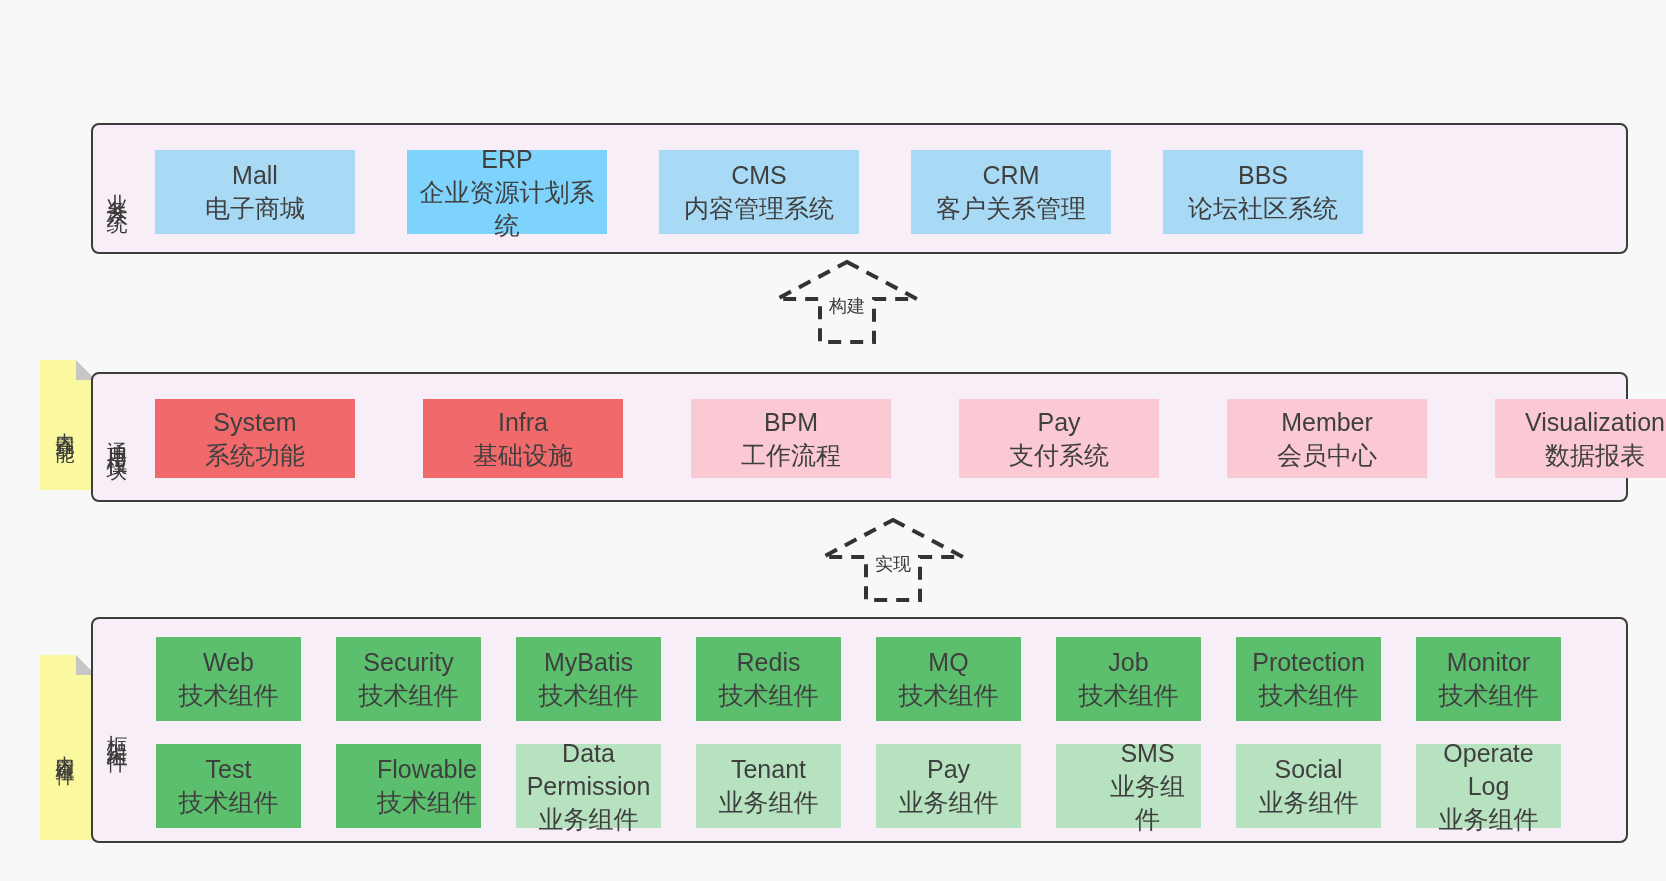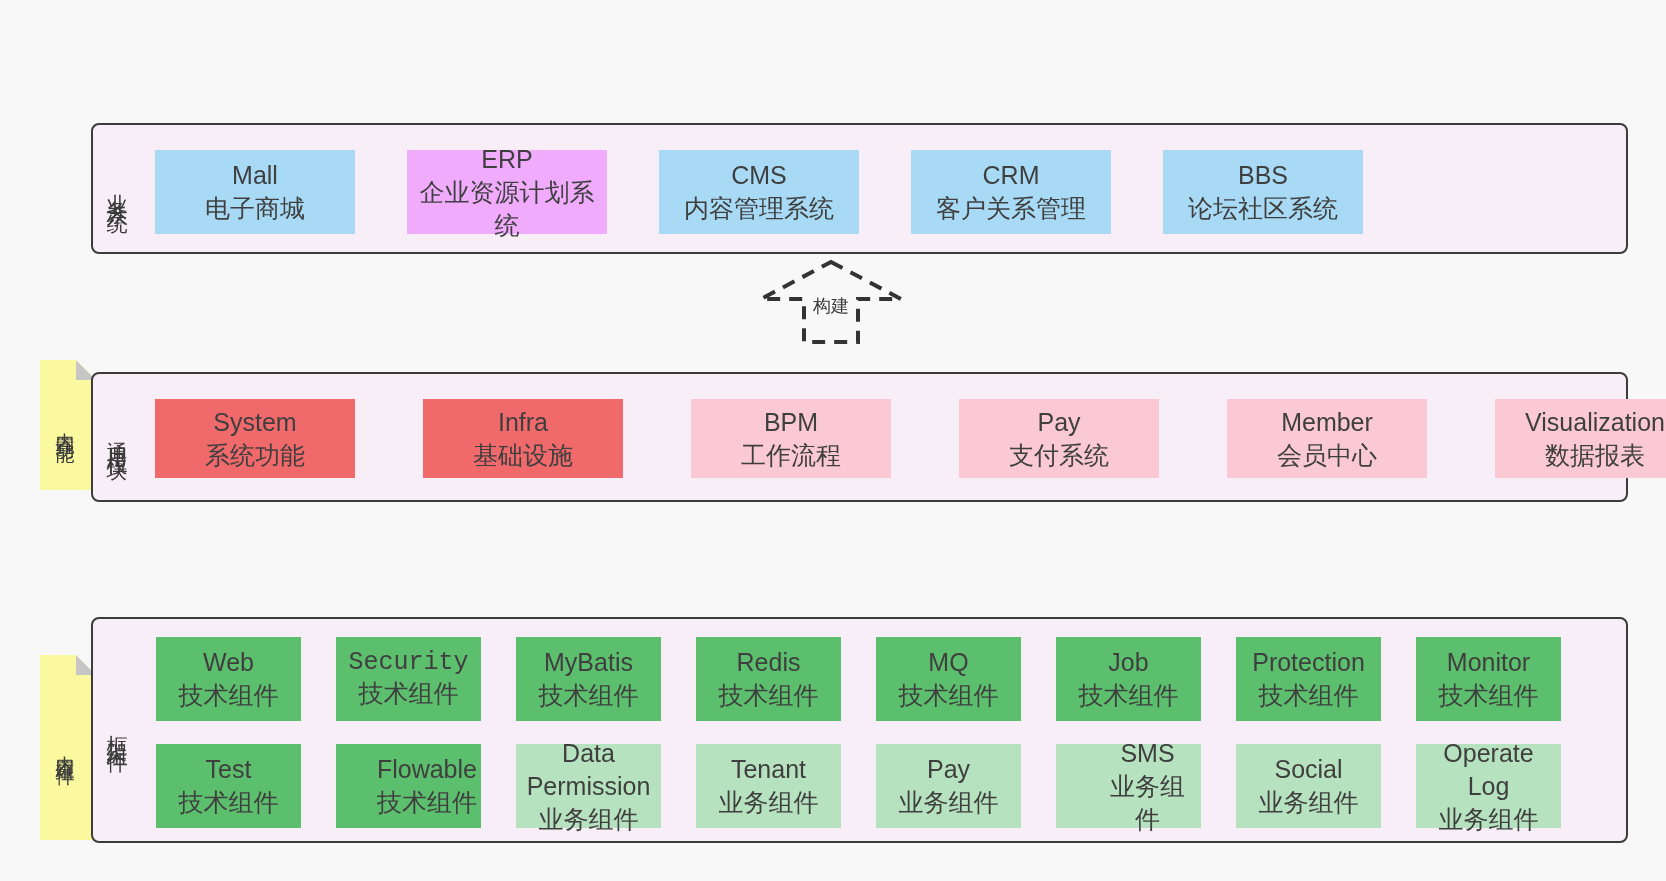--- a/index.html
+++ b/index.html
@@ -89,21 +89,21 @@
     font-size:19px;
     letter-spacing:4px;
     color:#3a3a3a;
   }
 
   
   .arrow{
     position:absolute;
     width:150px;height:88px;
   }
-  .arrow-1{left:756px;top:258px;}
+  .arrow-1{left:772px;top:258px;}
   .arrow-2{left:818px;top:516px;}
   .arrow svg{position:absolute;inset:0;width:100%;height:100%;}
   .arrow path{
     fill:none;
     stroke:#333;
     stroke-width:4;
     stroke-dasharray:13 9;
   }
   .arrow-label{
     position:absolute;
@@ -130,21 +130,21 @@
     <span class="tag-text">内置组件</span>
   </div>
 
   <section class="layer layer-1">
     <div class="v-label">业务系统</div>
     <div class="row row-l1">
         <div class="box" style="background: rgb(168, 218, 245);">
           <div class="box-name">Mall</div>
           <div class="box-desc">电子商城</div>
         </div>
-        <div class="box" style="background: #f0abfc; align-items: center;">
+        <div class="box" style="background: #7dd3fc; align-items: center;">
           <div class="box-name">ERP</div>
           <div class="box-desc">企业资源计划系统</div>
         </div>
         <div class="box" style="background: rgb(168, 218, 245);">
           <div class="box-name">CMS</div>
           <div class="box-desc">内容管理系统</div>
         </div>
         <div class="box" style="background: rgb(168, 218, 245);">
           <div class="box-name">CRM</div>
           <div class="box-desc">客户关系管理</div>
@@ -186,29 +186,35 @@
           <div class="box-name">Member</div>
           <div class="box-desc">会员中心</div>
         </div>
         <div class="box" style="background: rgb(250, 201, 211);">
           <div class="box-name">Visualization</div>
           <div class="box-desc">数据报表</div>
         </div>
       </div>
   </section>
 
+  <div class="arrow arrow-2">
+    <svg viewBox="0 0 150 88">
+      <path d="M75 4 L145 41 L102 41 L102 84 L48 84 L48 41 L5 41 Z"></path>
+    </svg>
+    <span class="arrow-label">实现</span>
+  </div>
 
   <section class="layer layer-3">
     <div class="v-label">框架组件</div>
     <div class="row row-l3a">
         <div class="box" style="background: rgb(92, 191, 109);">
           <div class="box-name">Web</div>
           <div class="box-desc">技术组件</div>
         </div>
-        <div class="box" style="background: rgb(92, 191, 109); font-family: Liberation Mono, monospace;">
+        <div class="box" style="background: rgb(92, 191, 109);">
           <div class="box-name">Security</div>
           <div class="box-desc">技术组件</div>
         </div>
         <div class="box" style="background: rgb(92, 191, 109);">
           <div class="box-name">MyBatis</div>
           <div class="box-desc">技术组件</div>
         </div>
         <div class="box" style="background: rgb(92, 191, 109);">
           <div class="box-name">Redis</div>
           <div class="box-desc">技术组件</div>

